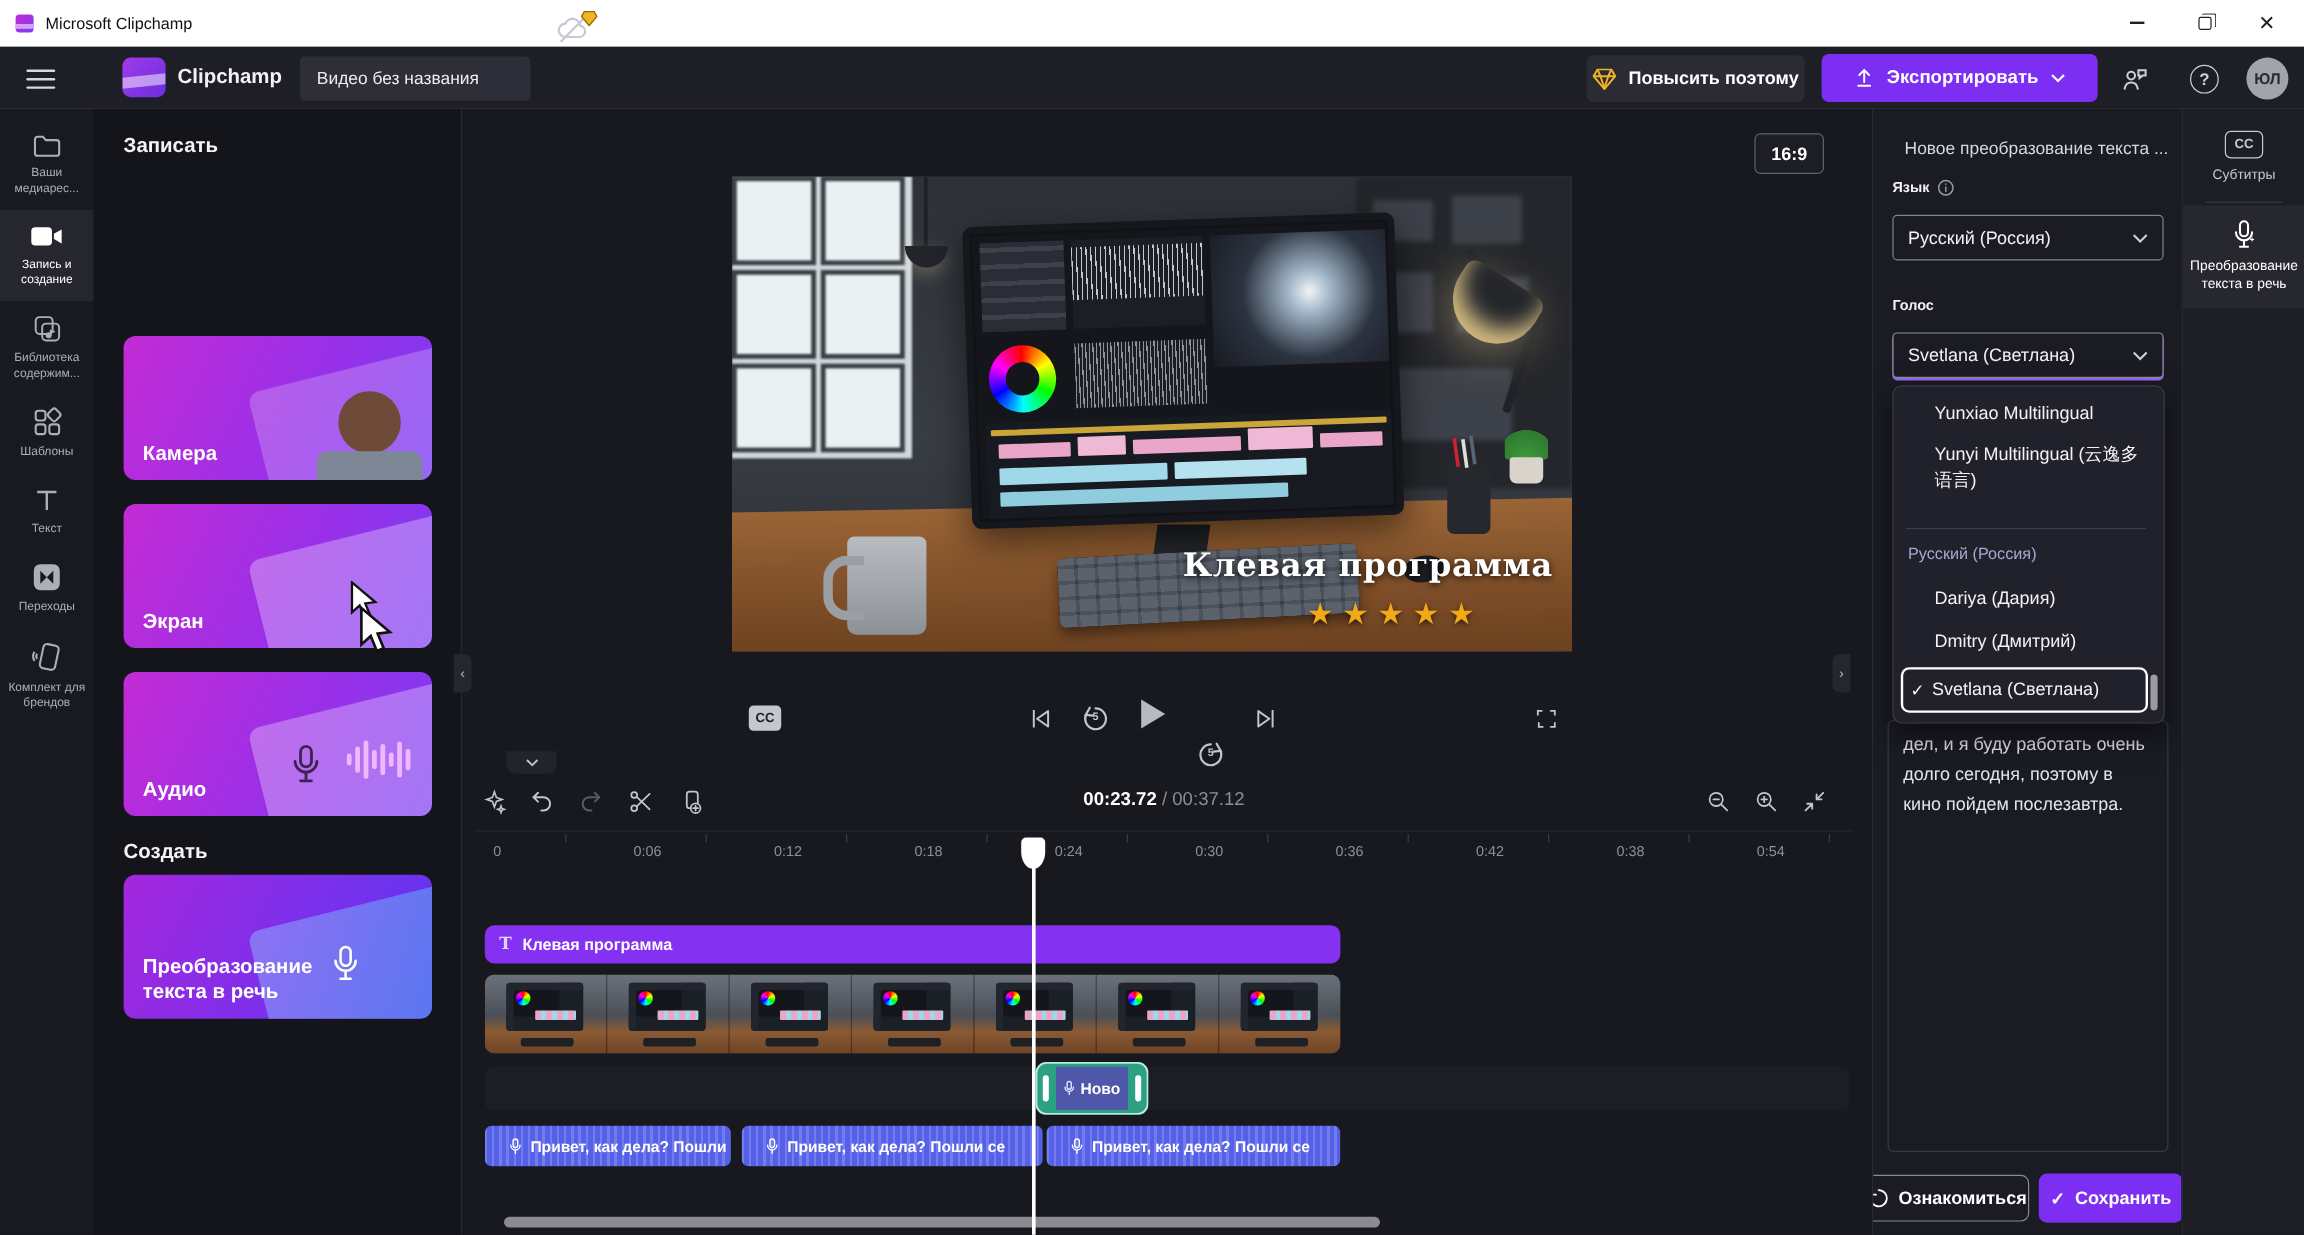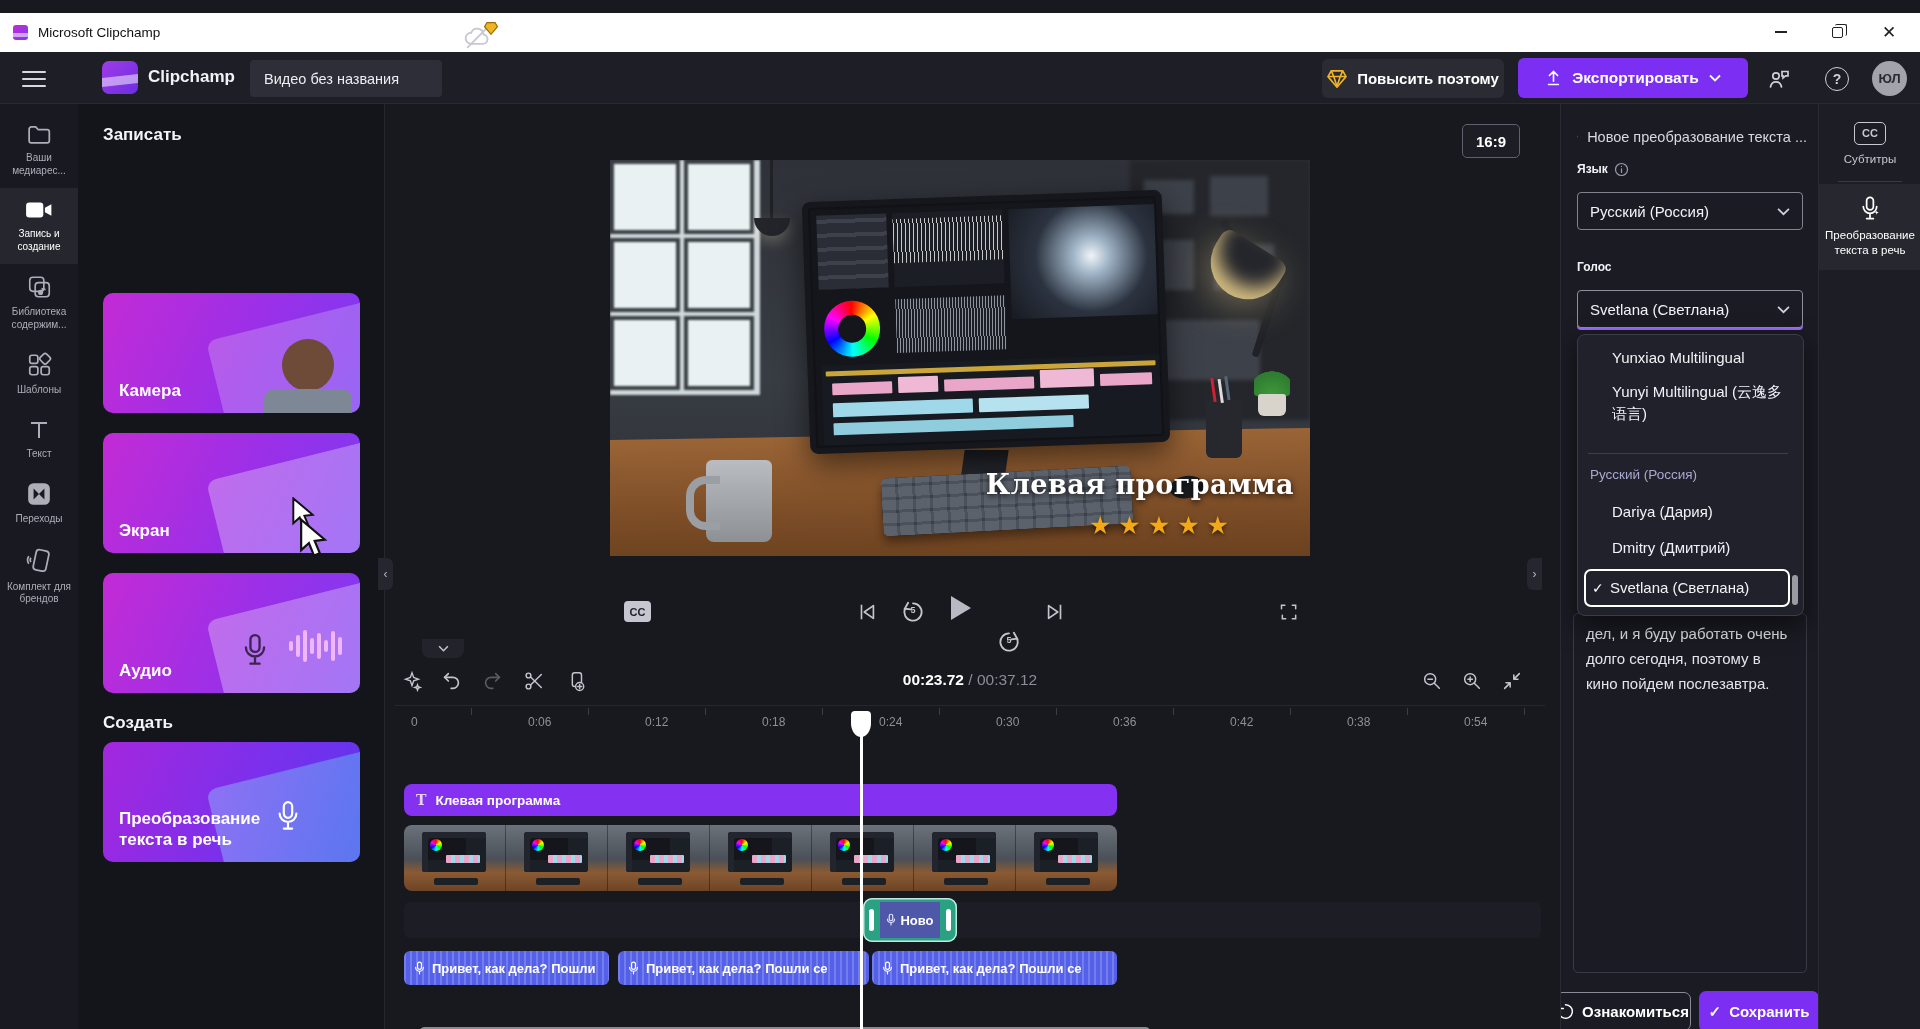--- a/index.html
+++ b/index.html
@@ -1,17 +1,17 @@
 <!DOCTYPE html>
 <html><head>
 <meta charset="utf-8">
 <style>
   * { margin:0; padding:0; box-sizing:border-box; }
   html,body { width:1920px; height:1029px; background:#18181f; font-family:"Liberation Sans",sans-serif; overflow:hidden; }
-  .app { position:absolute; inset:0; width:1920px; height:766px;margin-top:13px; }
+  .app { position:absolute; inset:0; width:1920px; height:766px; }
 
   
   .titlebar { position:absolute; left:0; top:0; width:1920px; height:39px; background:#ffffff; display:flex; align-items:center; }
   .titlebar-logo { width:15px; height:15px; margin-left:13px; border-radius:3px; background:linear-gradient(135deg,#c32bd5,#7b3bf2); position:relative; overflow:hidden; }
   .titlebar-logo::after { content:""; position:absolute; left:0; top:55%; width:100%; height:25%; background:rgba(255,255,255,.55); }
   .titlebar-text { margin-left:10px; font-size:13.5px; color:#111; }
   .winbtn { position:absolute; top:0; width:46px; height:38px; display:flex; align-items:center; justify-content:center; color:#222; }
   .winbtn.min { right:116px; } .winbtn.max { right:60px; } .winbtn.close { right:8px; font-size:17px; }
   .minglyph { width:12px; height:1.5px; background:#222; }
   .maxglyph { width:11px; height:11px; border:1.4px solid #222; border-radius:2px; position:relative; }
@@ -119,21 +119,21 @@
   .clip-video { position:absolute; left:404px; top:812px; width:713px; height:66px; border-radius:8px; overflow:hidden; display:flex; cursor:pointer; }
   .thumb { flex:0 0 102px; height:66px; position:relative; background:linear-gradient(180deg,#6b727b 0%,#4b5058 52%,#8a5a33 72%,#6e4426 100%); border-right:1px solid rgba(0,0,0,.35); }
   .thumb::before { content:""; position:absolute; left:18px; top:7px; width:64px; height:40px; background:#14161c; border-radius:3px; box-shadow:inset 6px 6px 0 #22252d, inset -20px -12px 0 #1b2026; }
   .thumb::after { content:""; position:absolute; left:26px; top:14px; width:12px; height:12px; border-radius:50%; background:conic-gradient(#f00,#ff0,#0f0,#0ff,#00f,#f0f,#f00); }
   .thumb i { position:absolute; left:42px; top:30px; width:34px; height:8px; background:repeating-linear-gradient(90deg,#e9a6c9 0 5px,#9fd8e8 5px 9px); display:block; border-radius:1px; }
   .thumb u { position:absolute; left:30px; bottom:6px; width:44px; height:7px; background:#1d2025; border-radius:2px; display:block; }
   .track-strip { position:absolute; left:404px; top:889px; width:1137px; height:36px; background:#1d1d25; border-radius:6px; }
   .clip-tts { position:absolute; left:863px; top:885px; width:94px; height:44px; background:#2ba183; border-radius:9px; display:flex; align-items:center; cursor:pointer; box-shadow:0 0 0 1.5px #bfeadd inset; }
   .handle { width:5px; height:22px; background:#fff; border-radius:3px; margin:0 6px; }
   .clip-tts .inner { flex:1; height:36px; background:#4e57a8; display:flex; align-items:center; justify-content:center; gap:4px; color:#fff; font-size:13px; font-weight:700; overflow:hidden; }
-  .clip-audio { position:absolute; top:938px; height:34px; background:#5560e8 repeating-linear-gradient(90deg,rgba(255,255,255,.18) 0 2px,transparent 2px 6px); border-radius:6px; display:flex; align-items:center; gap:7px; padding-left:10px; color:#fff; font-size:13px; font-weight:700; overflow:hidden; white-space:nowrap; cursor:pointer; }
+  .clip-audio { position:absolute; top:938px; height:34px; background:#5560e8 repeating-linear-gradient(90deg,rgba(255,255,255,.18) 0 2px,transparent 2px 6px); border-radius:6px; display:flex; align-items:center; gap:7px; padding-left:20px; color:#fff; font-size:13px; font-weight:700; overflow:hidden; white-space:nowrap; cursor:pointer; }
   .hscroll { position:absolute; left:420px; top:1014px; width:730px; height:9px; background:#8a8a90; border-radius:5px; cursor:pointer; }
   .playhead-line { position:absolute; left:860px; top:700px; width:2.5px; height:329px; background:#ffffff; z-index:6; }
   .playhead-head { position:absolute; left:851px; top:698px; width:20px; height:26px; background:#ffffff; border-radius:4px 4px 10px 10px / 4px 4px 14px 14px; z-index:7; cursor:grab; }
 
   
   .props { position:absolute; left:1560px; top:91px; width:258px; height:938px; background:#1b1b24; border-left:1px solid #2a2a33; overflow:hidden; }
   .props-header { position:absolute; left:16px; top:22px; display:flex; align-items:center; gap:9px; color:#d8d8e0; font-size:14.5px; width:230px; white-space:nowrap; overflow:hidden; }
   .flabel { position:absolute; left:16px; font-size:12px; font-weight:700; color:#f2f2f6; display:flex; align-items:flex-start; gap:6px; }
   .selectbox { position:absolute; left:16px; width:226px; height:38px; border:1px solid #83838f; border-radius:4px; color:#f2f2f6; font-size:15px; display:flex; align-items:center; padding:0 12px; justify-content:space-between; cursor:pointer; background:#1b1b24; }
   .selectbox.focus { border-color:#8f8f9b; box-shadow:0 2px 0 #9a68f6; }

